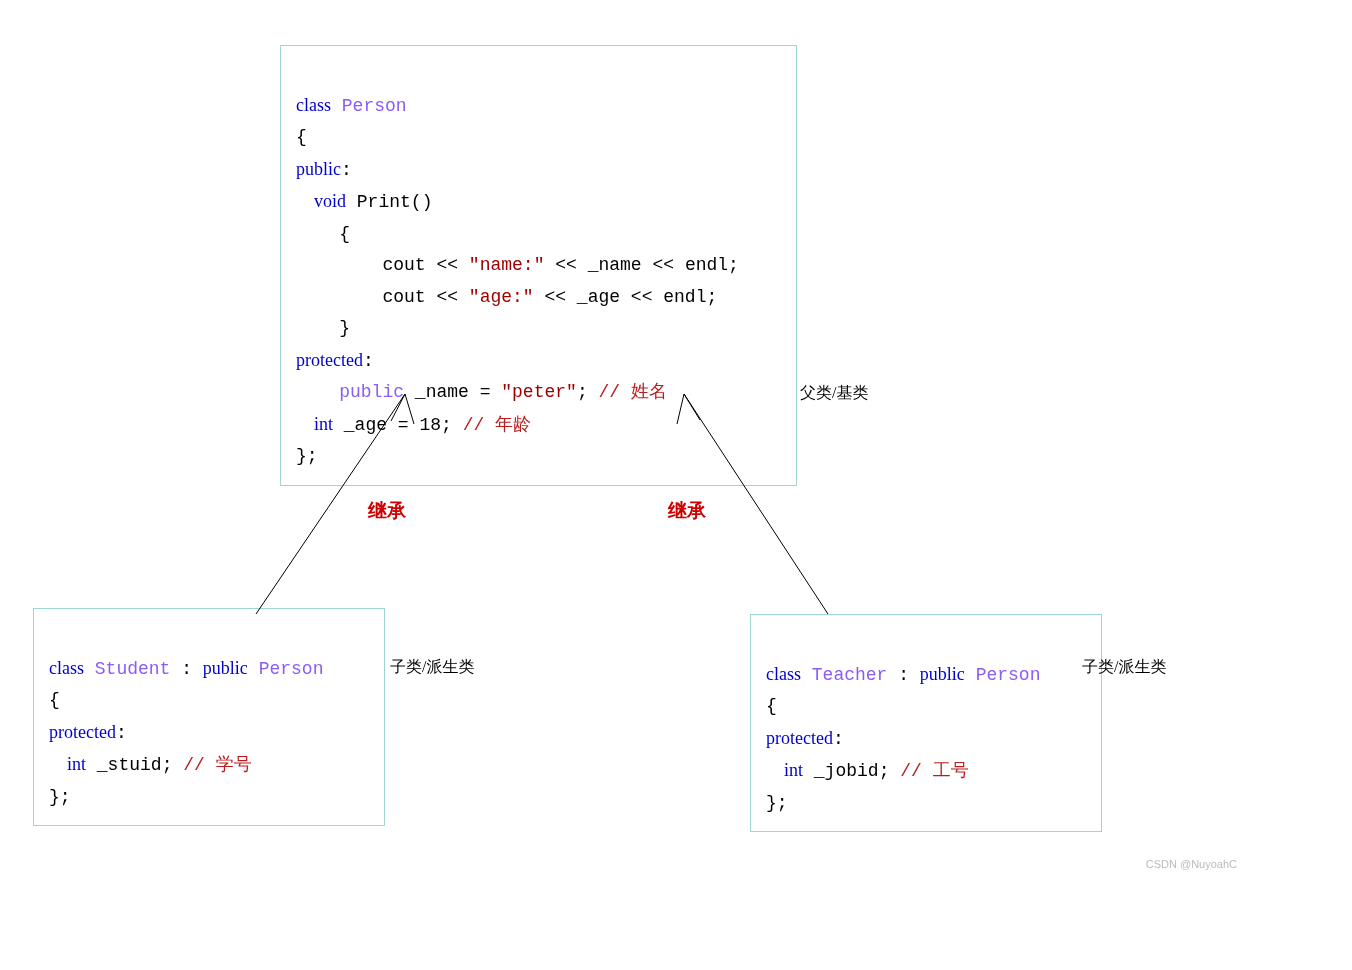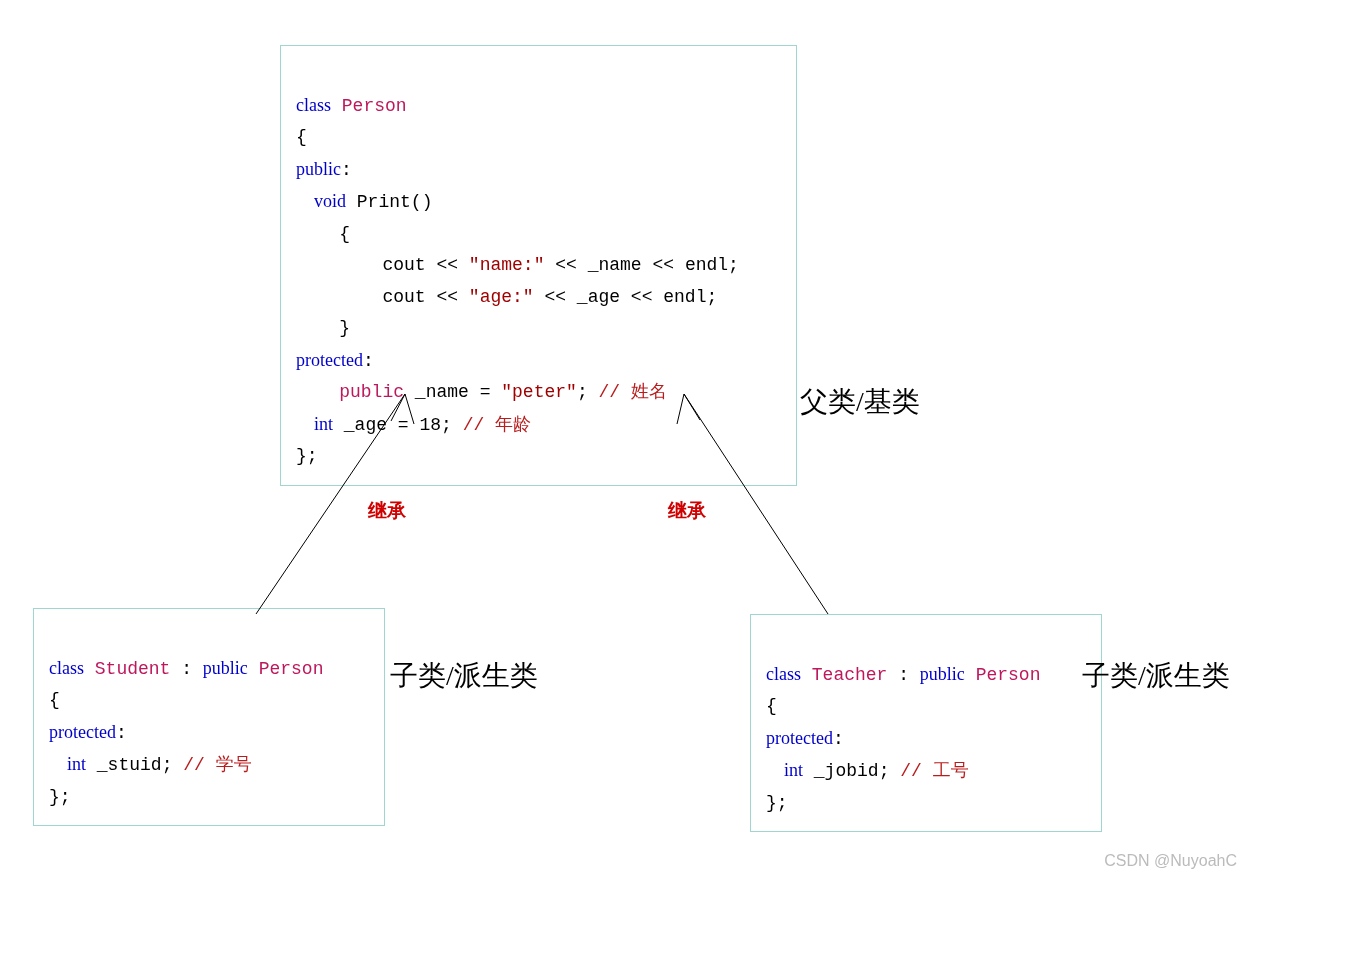--- a/index.html
+++ b/index.html
@@ -14,40 +14,40 @@
     }
     .code-box {
       position: absolute;
       border: 1px solid #9fd6d0;
       padding: 12px 15px;
       line-height: 1.75;
       white-space: pre;
       background: #ffffff;
     }
     .kw { color: #0000cc; font-family: Liberation Serif, serif; }
-    .typ { color: #be185d; }
+    .typ { color: #8b5cf6; }
     .str { color: #a00000; }
     .cmt { color: #b91c1c; }
     .label {
       position: absolute;
       font-family: "SimSun", serif;
-      font-size: 28px;
+      font-size: 16px;
       color: #000;
     }
     .inherit-label {
       position: absolute;
       font-family: "SimSun", serif;
       font-size: 19px;
       color: #d00000;
       font-weight: bold;
     }
     .watermark {
       position: absolute;
       font-family: Arial, sans-serif;
-      font-size: 16px;
+      font-size: 11px;
       color: #bbb;
     }
     svg.arrows {
       position: absolute;
       top: 0;
       left: 0;
       width: 1352px;
       height: 970px;
       pointer-events: none;
     }

